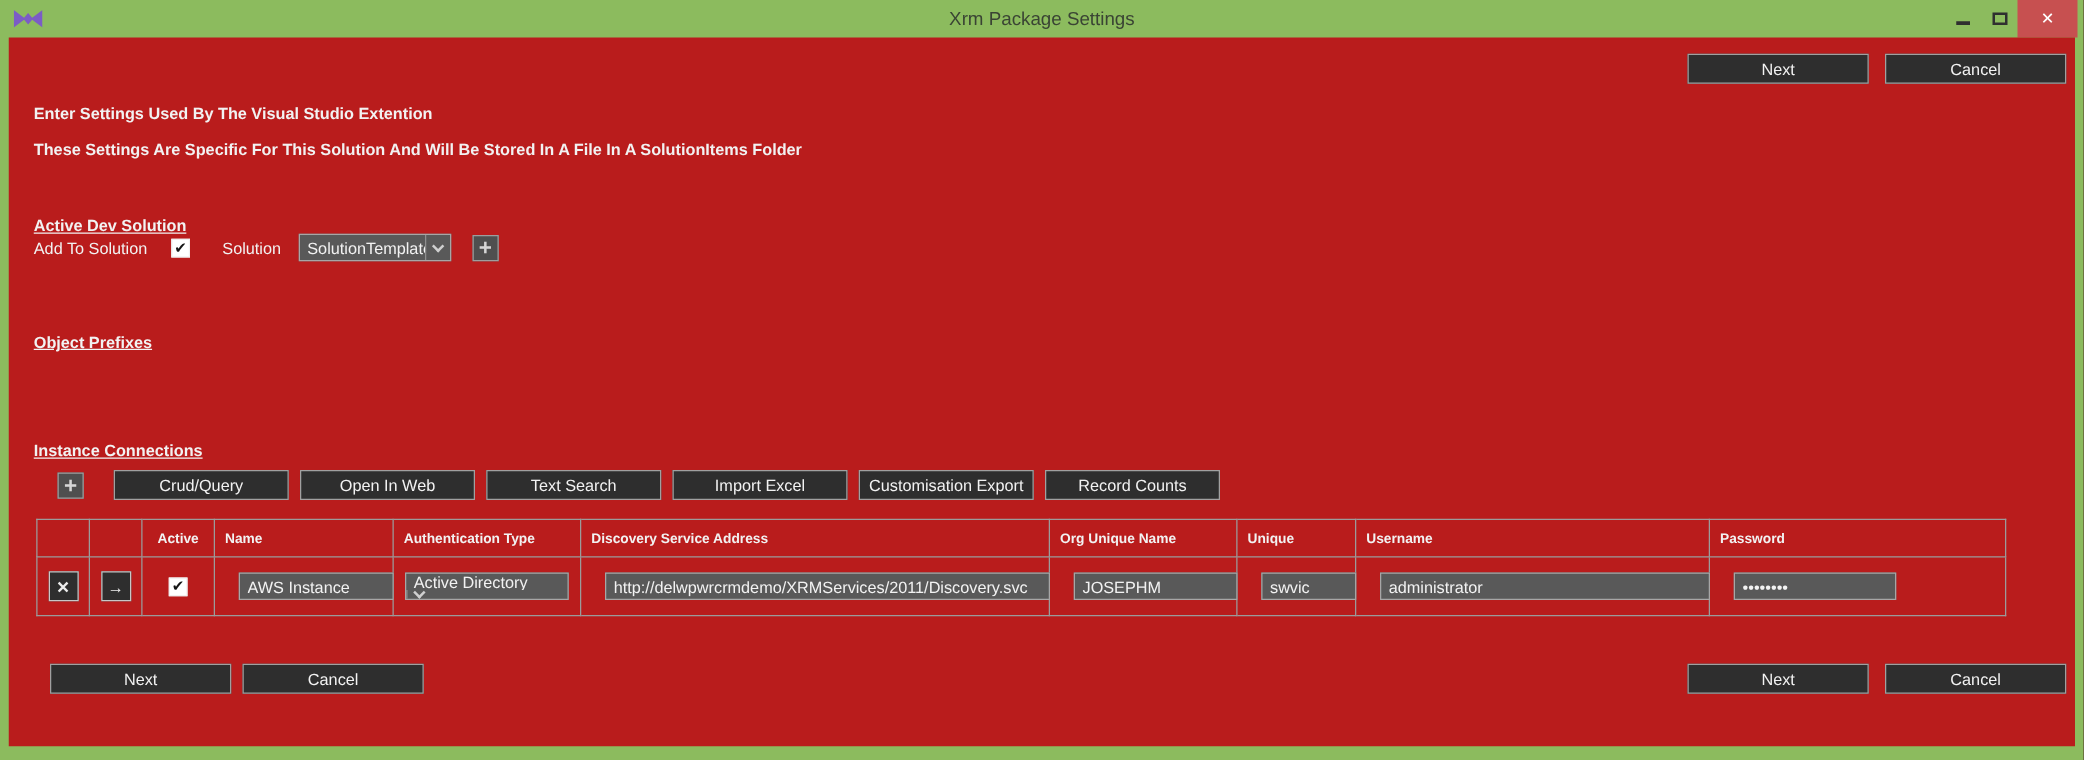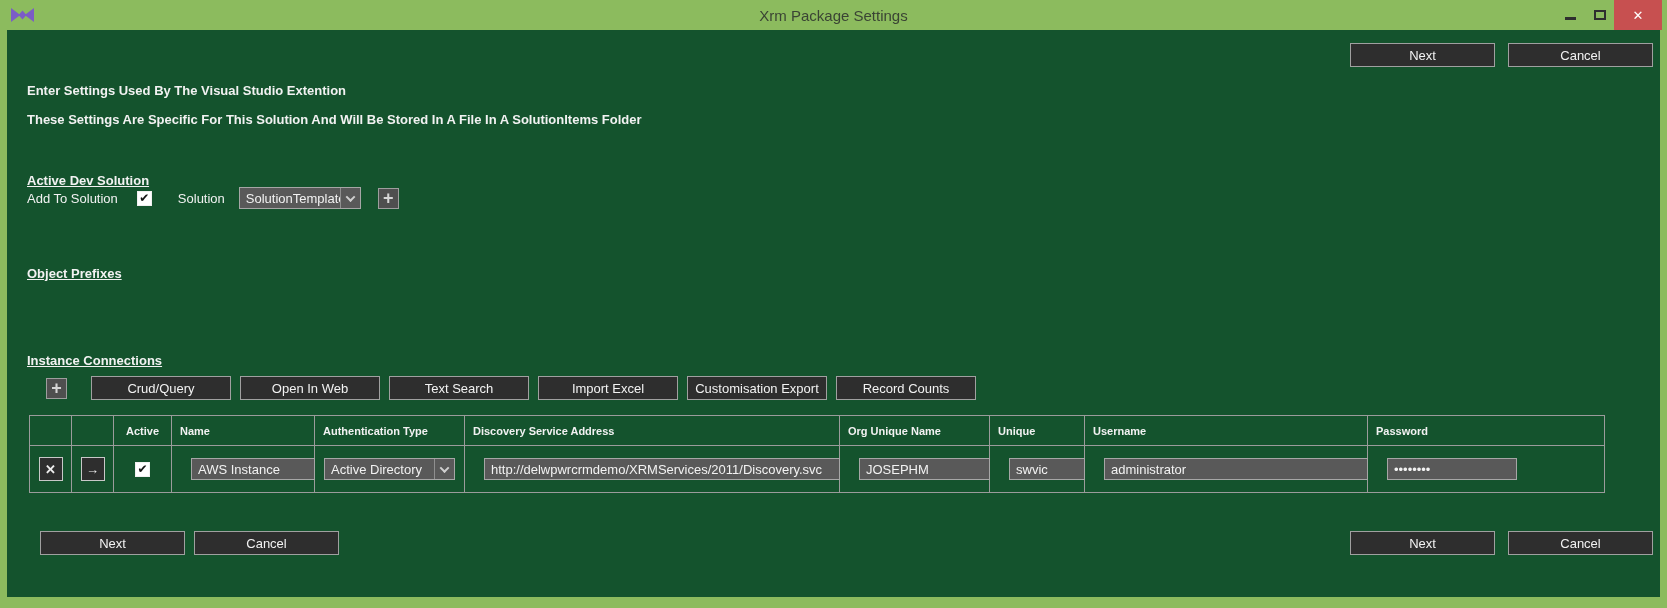--- a/index.html
+++ b/index.html
@@ -29,21 +29,21 @@
   }
   .win-btn { width: 29px; display: flex; align-items: center; justify-content: center; }
   .min-glyph { width: 11px; height: 0; border-top: 3px solid #2f2f2f; margin-top: 6px; }
   .max-glyph { width: 12px; height: 10px; border: 2px solid #2f2f2f; }
   .close-btn { width: 48px; background: #c75050; color: #ffffff;
     display: flex; align-items: center; justify-content: center;
     font-size: 13px; font-weight: bold; }
   
   .content {
     position: absolute; top: 30px; left: 7px; right: 7px; bottom: 11px;
-    background: #14532d; color: #f2f2f2; font-size: 13px;
+    background: #b91c1c; color: #f2f2f2; font-size: 13px;
   }
   .btn {
     width: 145px; height: 24px;
     border: 1px solid #a0a0a0; background: #2e2e2e; color: #f2f2f2;
     display: flex; align-items: center; justify-content: center;
     font-size: 13px; cursor: default; white-space: nowrap;
   }
   .btn-group { position: absolute; display: flex; gap: 13px; }
   .intro { position: absolute; left: 20px; font-weight: bold; white-space: nowrap; }
   .section-heading { position: absolute; left: 20px; font-weight: bold; text-decoration: underline; white-space: nowrap; margin-top: 21px; }
@@ -84,21 +84,21 @@
   
   table.grid { position: absolute; left: 22px; top: 385px; border-collapse: collapse; table-layout: fixed; }
   table.grid th, table.grid td { border: 1px solid #9b9b9b; }
   table.grid th {
     height: 30px; font-weight: bold; font-size: 11px; color: #f2f2f2;
     text-align: left; padding: 0 8px; white-space: nowrap; overflow: hidden;
   }
   table.grid th.center, table.grid td.center { text-align: center; padding: 0; }
   table.grid td { height: 47px; padding: 0 9px; }
   table.grid td .tb { width: 100%; margin-left: 10px; }
-  table.grid td .combo { width: 100%; }
+  table.grid td .combo { width: 100%; flex-direction: column; }
   td .cell-center { display: flex; align-items: center; justify-content: center; }
 </style>
 </head>
 <body>
 
 <div class="window">
 
   <div class="titlebar">
     <span class="vs-logo">
       <svg width="23" height="20" viewBox="0 0 23 20">

